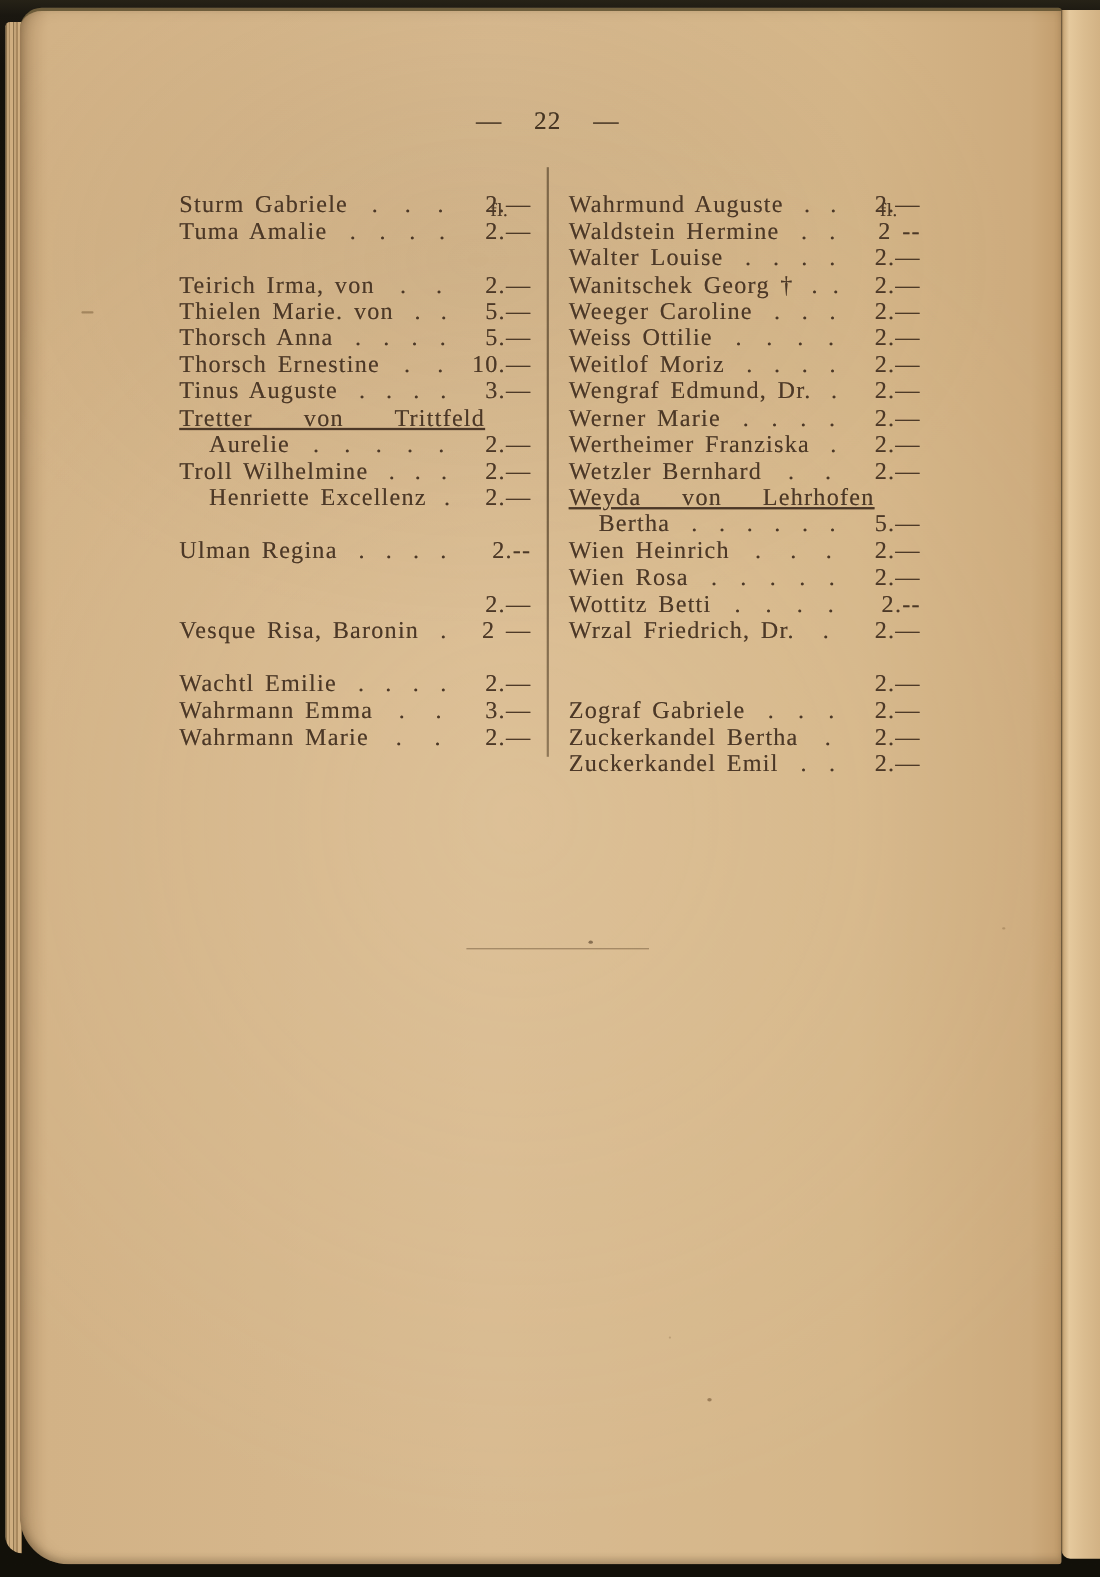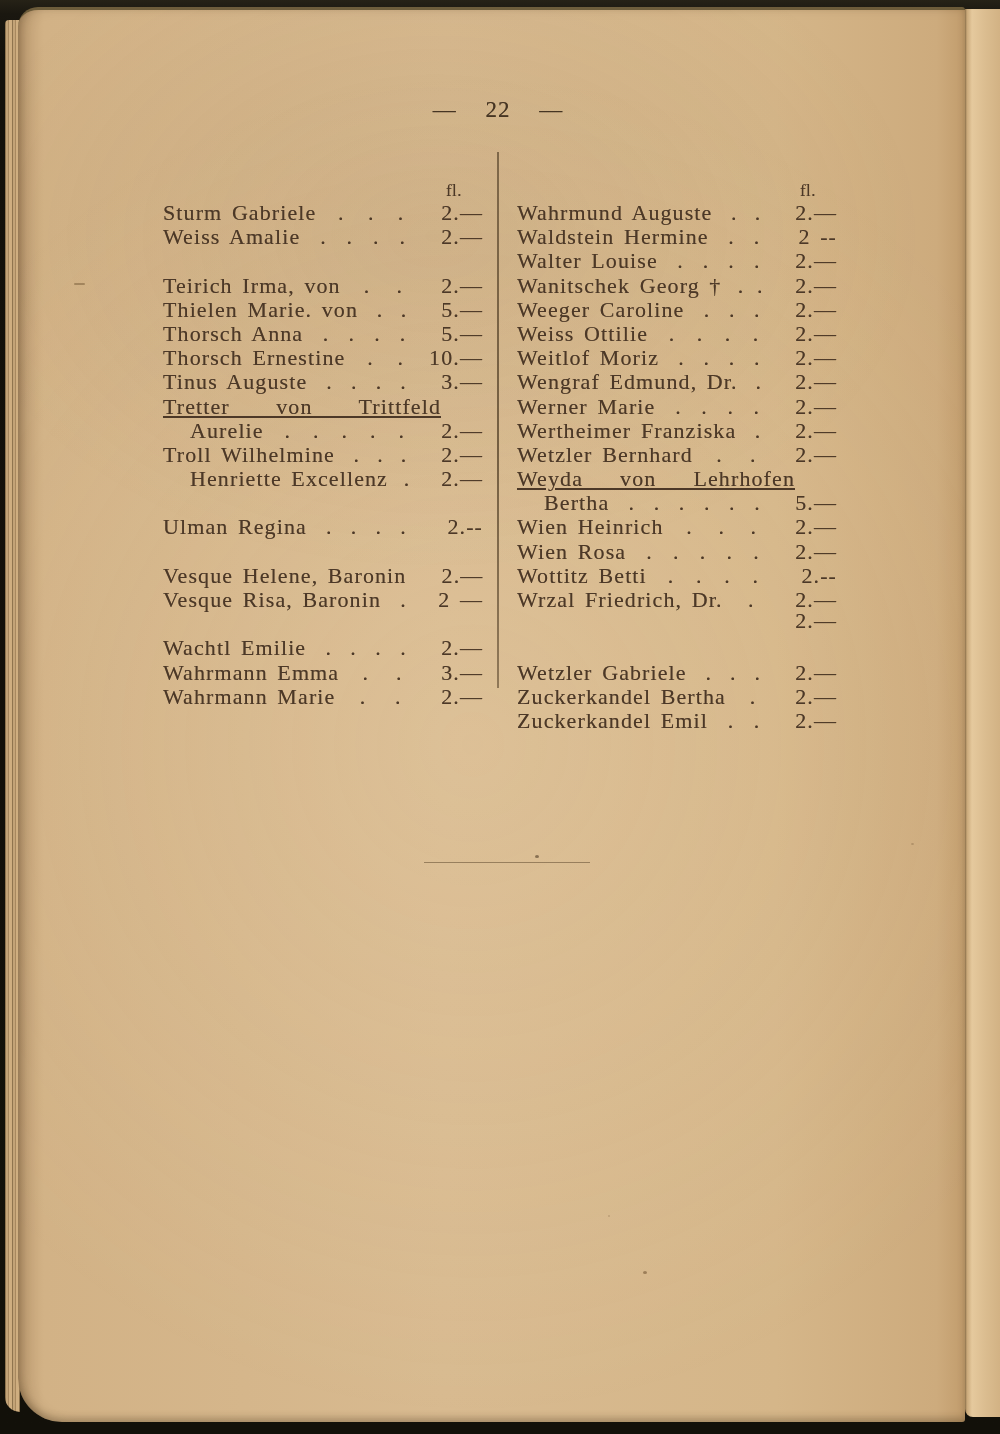--- a/index.html
+++ b/index.html
@@ -50,21 +50,21 @@
 
   .col { position:absolute; top:137px; width:320px; }
   .col-left  { left:163px; }
   .col-right { left:517px; }
 
   .row { display:flex; align-items:baseline; height:24.2px;
          font-size:22px; letter-spacing:1.1px; word-spacing:3px;
          text-shadow:0 0 .6px rgba(70,53,35,.5); white-space:nowrap; }
   .row.gap { margin-top:24.2px; }
   .row.indent { padding-left:27px; }
-  .name { flex:none;margin-top:27px; }
+  .name { flex:none; }
   .row.justify .name { display:block; width:278px; text-align:justify; text-align-last:justify; white-space:normal;text-decoration:underline; }
   .dots { flex:1; display:flex; justify-content:space-around; align-items:baseline; padding:0 9px 0 10px; overflow:hidden; }
   .dots span { font-size:22px; }
   .amount { flex:none; width:58px; text-align:right; }
 
   .fl-row { height:24px; justify-content:flex-end; }
   .fl-label { width:58px; text-align:center; font-size:17px; letter-spacing:.5px;margin-top:32px; }
 
   .vline {
     position:absolute; left:497px; top:140px; width:2px; height:536px;
@@ -103,21 +103,21 @@
           <div class="row">
             <span class="name">Sturm Gabriele</span>
             <span class="dots">
               <span>.</span>
               <span>.</span>
               <span>.</span>
             </span>
             <span class="amount">2.—</span>
           </div>
           <div class="row">
-            <span class="name">Weiss Amalie</span>
+            <span class="name">Tuma Amalie</span>
             <span class="dots">
               <span>.</span>
               <span>.</span>
               <span>.</span>
               <span>.</span>
             </span>
             <span class="amount">2.—</span>
           </div>
           <div class="row gap">
             <span class="name">Teirich Irma, von</span>
@@ -199,21 +199,20 @@
             <span class="name">Ulman Regina</span>
             <span class="dots">
               <span>.</span>
               <span>.</span>
               <span>.</span>
               <span>.</span>
             </span>
             <span class="amount">2.--</span>
           </div>
           <div class="row gap">
-            <span class="name">Vesque Helene, Baronin</span>
             <span class="dots"></span>
             <span class="amount">2.—</span>
           </div>
           <div class="row">
             <span class="name">Vesque Risa, Baronin</span>
             <span class="dots">
               <span>.</span>
             </span>
             <span class="amount">2 —</span>
           </div>
@@ -400,21 +399,21 @@
             <span class="dots">
               <span>.</span>
             </span>
             <span class="amount">2.—</span>
           </div>
           <div class="row gap">
             <span class="dots"></span>
             <span class="amount">2.—</span>
           </div>
           <div class="row">
-            <span class="name">Wetzler Gabriele</span>
+            <span class="name">Zograf Gabriele</span>
             <span class="dots">
               <span>.</span>
               <span>.</span>
               <span>.</span>
             </span>
             <span class="amount">2.—</span>
           </div>
           <div class="row">
             <span class="name">Zuckerkandel Bertha</span>
             <span class="dots">

